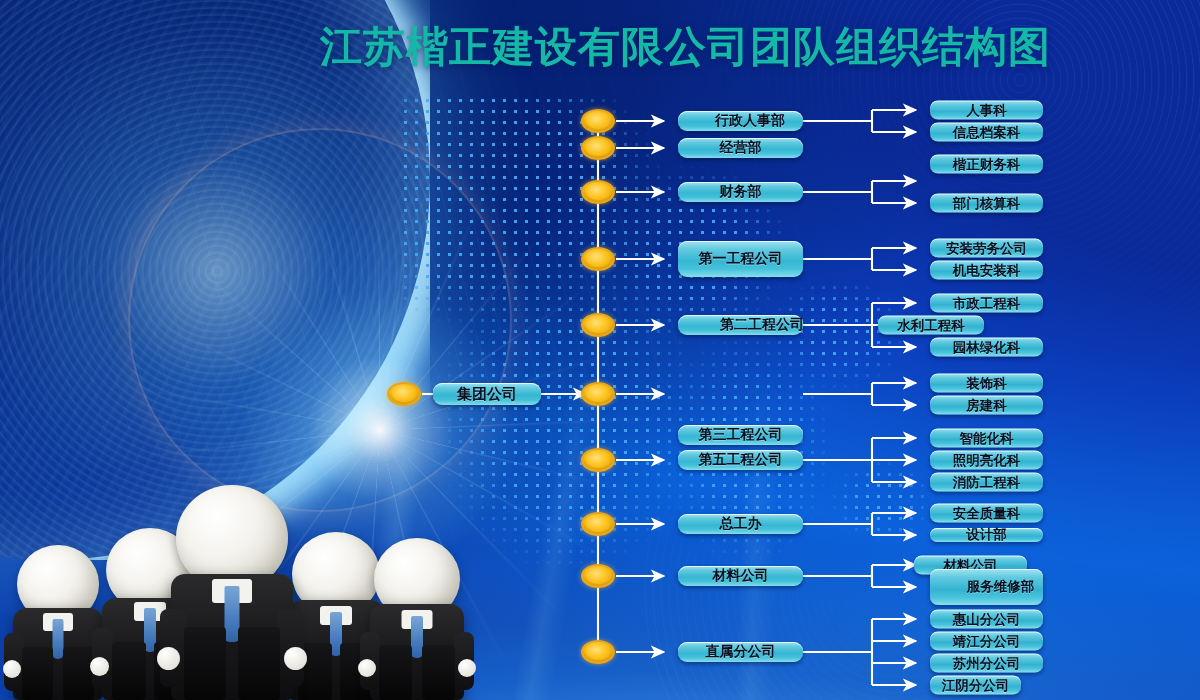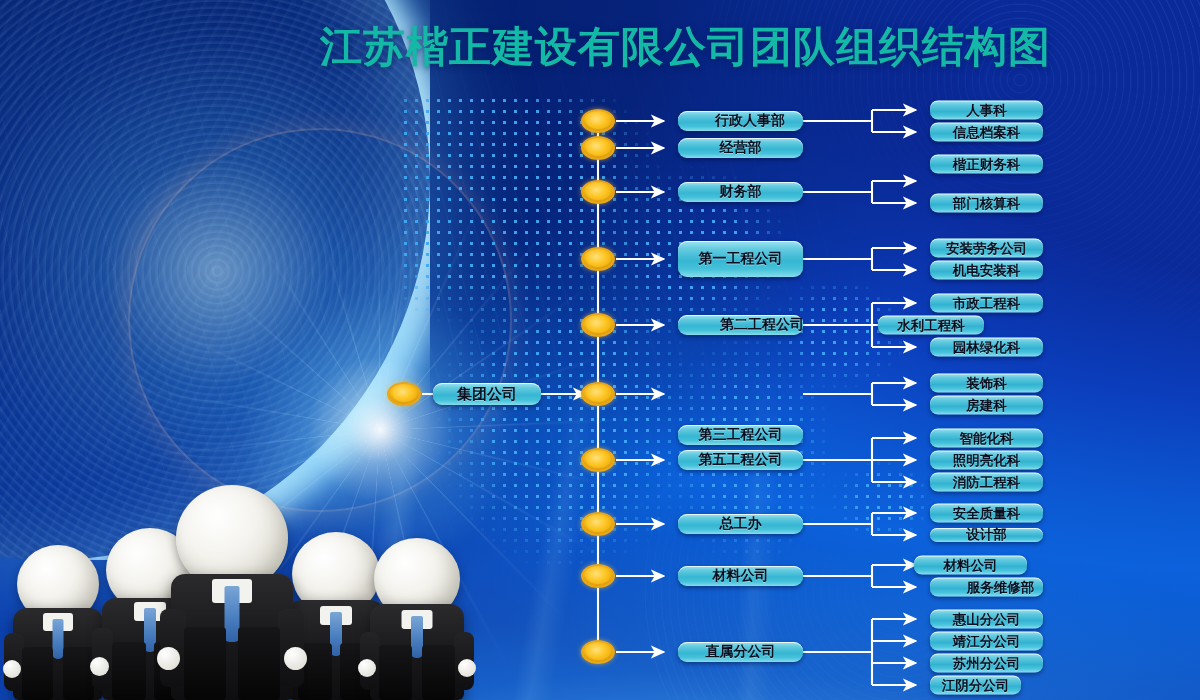--- a/index.html
+++ b/index.html
@@ -411,21 +411,21 @@
         <div class="node leaf" style="left: 930px; top: 405px; width: 113px; height: 19px;">房建科</div>
         <div class="node " style="left: 678px; top: 460px; width: 125px; height: 20px;">第五工程公司</div>
         <div class="node leaf" style="left: 930px; top: 438px; width: 113px; height: 19px;">智能化科</div>
         <div class="node leaf" style="left: 930px; top: 460px; width: 113px; height: 19px;">照明亮化科</div>
         <div class="node leaf" style="left: 930px; top: 482px; width: 113px; height: 19px;">消防工程科</div>
         <div class="node " style="left: 678px; top: 524px; width: 125px; height: 20px;">总工办</div>
         <div class="node leaf" style="left: 930px; top: 513px; width: 113px; height: 19px;">安全质量科</div>
         <div class="node leaf" style="left: 930px; top: 535px; width: 113px; height: 14px;">设计部</div>
         <div class="node " style="left: 678px; top: 576px; width: 125px; height: 20px;">材料公司</div>
         <div class="node leaf" style="left: 914px; top: 565px; width: 113px; height: 19px;">材料公司</div>
-        <div class="node leaf" style="left: 930px; top: 587px; width: 113px; height: 19px; padding-left: 28px;">服务维修部</div>
+        <div class="node leaf" style="left: 930px; top: 587px; width: 113px; height: 36px; padding-left: 28px;">服务维修部</div>
         <div class="node " style="left: 678px; top: 652px; width: 125px; height: 20px;">直属分公司</div>
         <div class="node leaf" style="left: 930px; top: 619px; width: 113px; height: 19px;">惠山分公司</div>
         <div class="node leaf" style="left: 930px; top: 641px; width: 113px; height: 19px;">靖江分公司</div>
         <div class="node leaf" style="left: 930px; top: 663px; width: 113px; height: 19px;">苏州分公司</div>
         <div class="node leaf" style="left: 930px; top: 685px; width: 91px; height: 19px;">江阴分公司</div>
       </div>
   </div>
 </div>
 
 </body></html>

